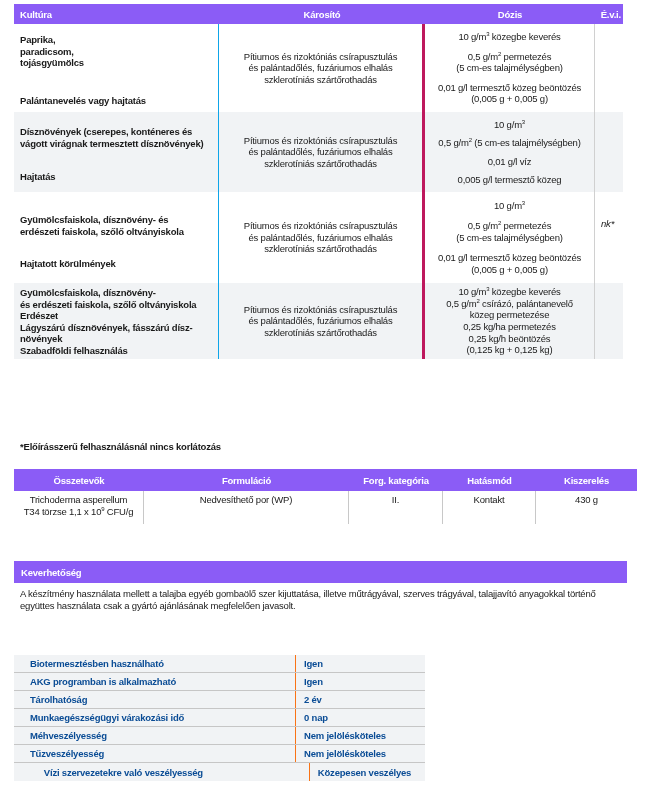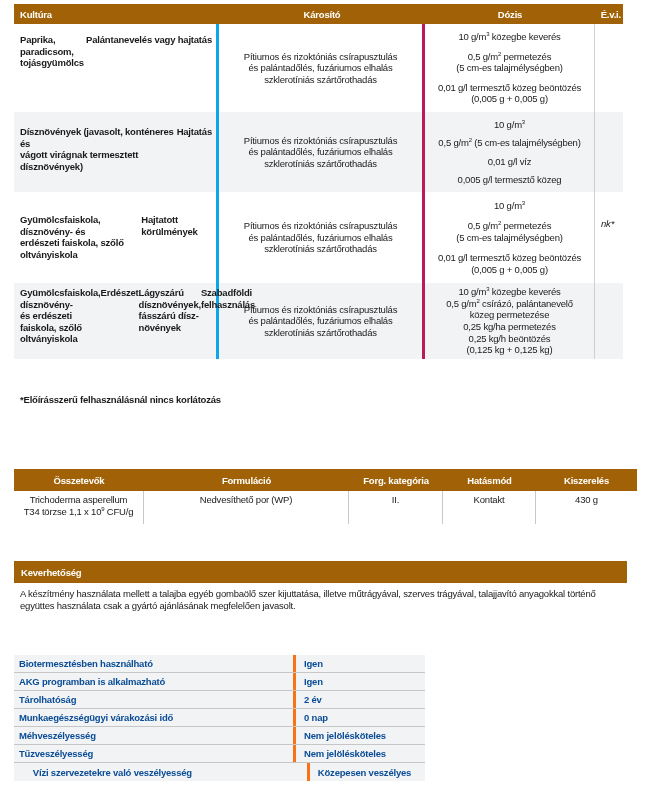--- a/index.html
+++ b/index.html
@@ -1,54 +1,54 @@
 <!DOCTYPE html>
 <html><head>
 <meta charset="utf-8">
 <style>
   * { box-sizing: border-box; margin: 0; padding: 0; }
   body { width: 650px; height: 789px; background: #ffffff; font-family: "Liberation Sans", sans-serif; color: #1a1a1a; position: relative; overflow: hidden; }
-  .blue { background: #a16207; color: #ffffff; }
+  .blue { background: #8b5cf6; color: #ffffff; }
 
   
   #main-table { position: absolute; left: 14px; top: 4px; width: 609px; }
   .mhead { display: flex; height: 20px; align-items: center; font-size: 9.5px; font-weight: bold; letter-spacing: -0.2px; }
   .c1 { width: 205px; } .c2 { width: 206px; } .c3 { width: 170px; } .c4 { width: 28px; }
   .mhead .c1 { padding-left: 6px; }
   .mhead .c2, .mhead .c3 { text-align: center; }
   .mhead .c4 { text-align: right; padding-right: 2px; }
   .mrow { display: flex; font-size: 9.5px; letter-spacing: -0.2px; line-height: 11.5px; }
   .mrow.shaded { background: #f1f3f5; }
-  .mrow .c1 { padding: 10px 4px 6px 6px; font-weight: bold; display: flex; flex-direction: row; justify-content: space-between; border-right: 3px solid #0ea5e9; }
+  .mrow .c1 { padding: 10px 4px 6px 6px; font-weight: bold; display: flex; flex-direction: column; justify-content: space-between; border-right: 1px solid #0ea5e9; }
   .mrow .c2 { display: flex; align-items: center; justify-content: center; text-align: center; border-right: 3px solid #be185d; padding: 0 4px; }
   .mrow .c3 { text-align: center; display: flex; flex-direction: column; justify-content: space-around; padding: 3px 2px; border-right: 1px solid #d0d0d0; }
   .mrow .c4 { padding-left: 6px; }
   .evi-wrap { display: flex; align-items: center; height: 100%; font-style: italic; }
   .kult-group { display: block; }
-  .footnote { position: absolute; left: 20px; top: 394px; font-size: 9.5px; font-weight: bold; letter-spacing: -0.2px; }
+  .footnote { position: absolute; left: 20px; top: 441px; font-size: 9.5px; font-weight: bold; letter-spacing: -0.2px; }
 
   
   #product-table { position: absolute; left: 14px; top: 469px; width: 623px; }
   .phead { display: flex; height: 22px; align-items: center; font-size: 9.5px; font-weight: bold; text-align: center; letter-spacing: -0.2px; }
   .prow { display: flex; font-size: 9.5px; text-align: center; letter-spacing: -0.2px; line-height: 12px; }
   .p1 { width: 130px; } .p2 { width: 205px; } .p3 { width: 94px; } .p4 { width: 93px; } .p5 { width: 101px; }
   .prow > div { padding: 3px 2px 6px; border-right: 1px solid #c8c8c8; }
   .prow > div:last-child { border-right: none; }
   .italic { }
 
   
   #mix-section { position: absolute; left: 14px; top: 561px; width: 613px; }
   .mix-head { height: 22px; display: flex; align-items: center; padding-left: 7px; font-size: 9.5px; font-weight: bold; letter-spacing: -0.2px; }
   .mix-text { padding: 5px 6px; font-size: 9.5px; line-height: 12px; letter-spacing: -0.2px; }
 
   
   #props-table { position: absolute; left: 14px; top: 655px; width: 411px; background: #f1f3f5; }
   .prop-row { display: flex; height: 18px; align-items: center; border-bottom: 1px solid #c6c6c6; font-size: 9.5px; font-weight: bold; color: #0a4c95; letter-spacing: -0.2px; }
   .prop-row:last-child { border-bottom: none; justify-content: center; }
-  .prop-label { width: 282px; padding-left: 5px; height: 100%; display: flex; align-items: center; border-right: 3px solid #f97316; }
+  .prop-label { width: 282px; padding-left: 16px; height: 100%; display: flex; align-items: center; border-right: 1px solid #f97316; }
   .prop-value { padding-left: 8px; }
   sup { font-size: 6px; vertical-align: super; line-height: 0; }
 </style>
 </head>
 <body>
 
 <div id="main-table">
   <div class="mhead blue">
     <div class="c1">Kultúra</div>
     <div class="c2">Károsító</div>
@@ -76,21 +76,21 @@
       <div><span>10 g/m</span><sup>3</sup><span> közegbe keverés</span></div>
       <div><span>0,5 g/m</span><sup>2</sup><span> permetezés</span><br><span>(5 cm-es talajmélységben)</span></div>
       <div><span>0,01 g/l termesztő közeg beöntözés</span><br><span>(0,005 g + 0,005 g)</span></div>
     </div>
     <div class="c4"></div>
   </div>
 
   <div class="mrow shaded" style="height:80px">
     <div class="c1" style="padding-top:14px;padding-bottom:10px">
       <div class="kult-group">
-        <div>Dísznövények (javasolt, konténeres és</div>
+        <div>Dísznövények (cserepes, konténeres és</div>
         <div>vágott virágnak termesztett dísznövények)</div>
       </div>
       <div>Hajtatás</div>
     </div>
     <div class="c2">
       <div>
         <div>Pítiumos és rizoktóniás csírapusztulás</div>
         <div>és palántadőlés, fuzáriumos elhalás</div>
         <div>szklerotíniás szártőrothadás</div>
       </div>

